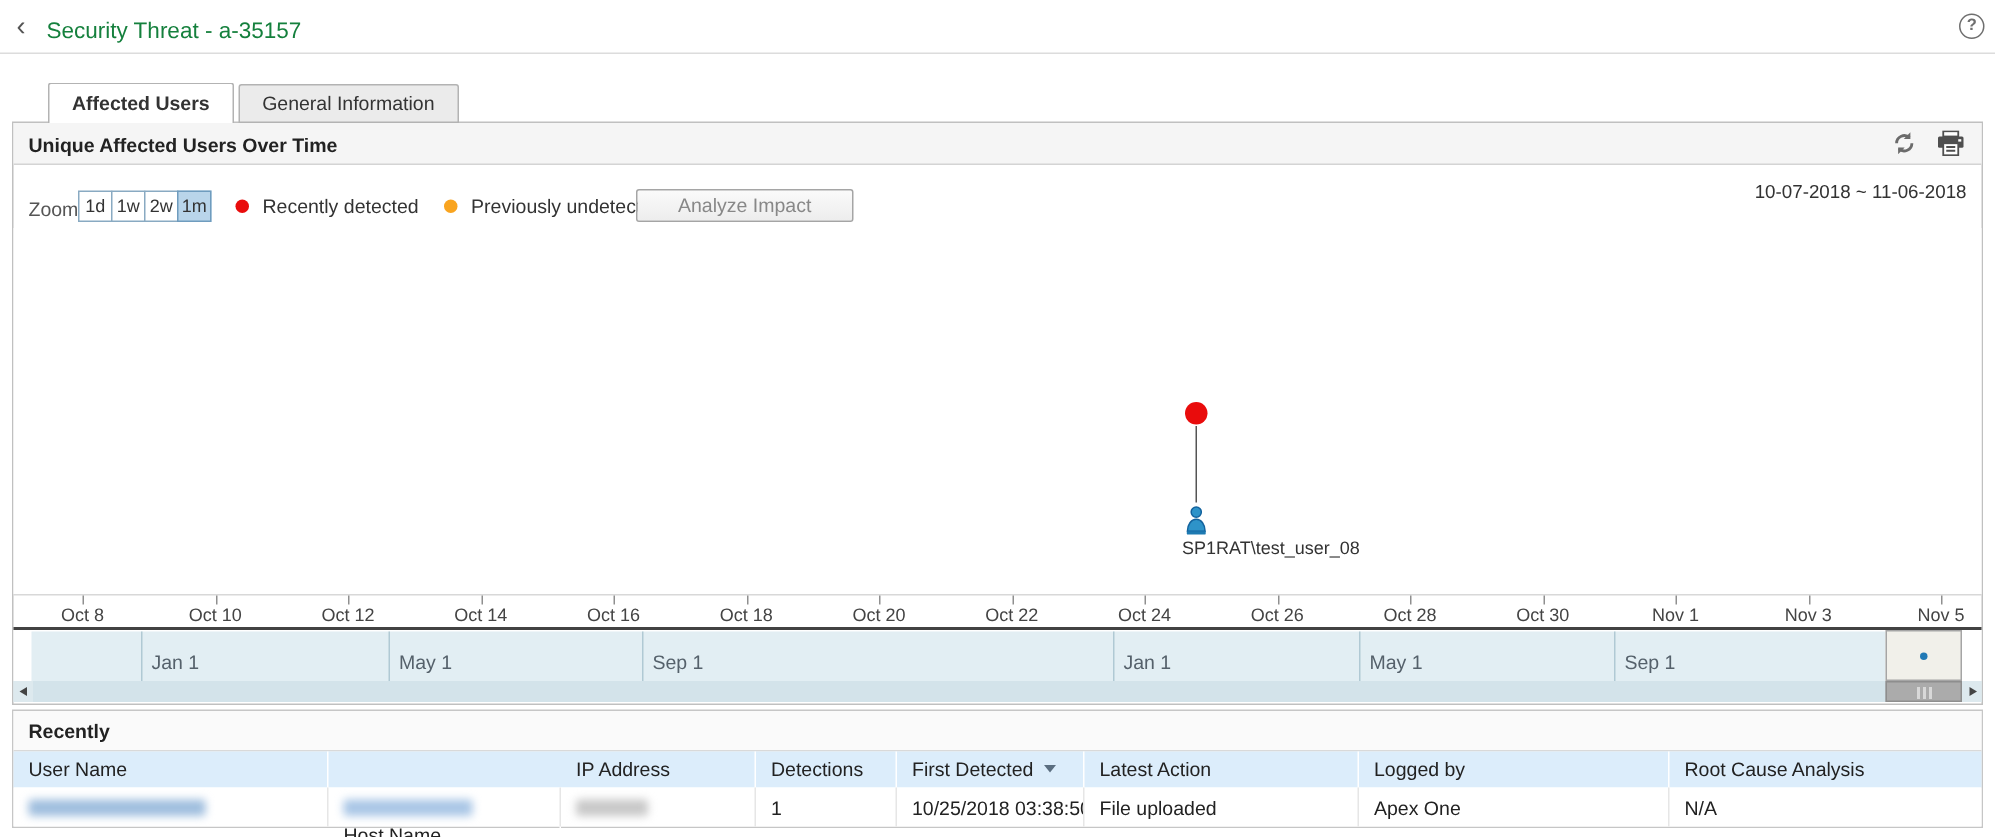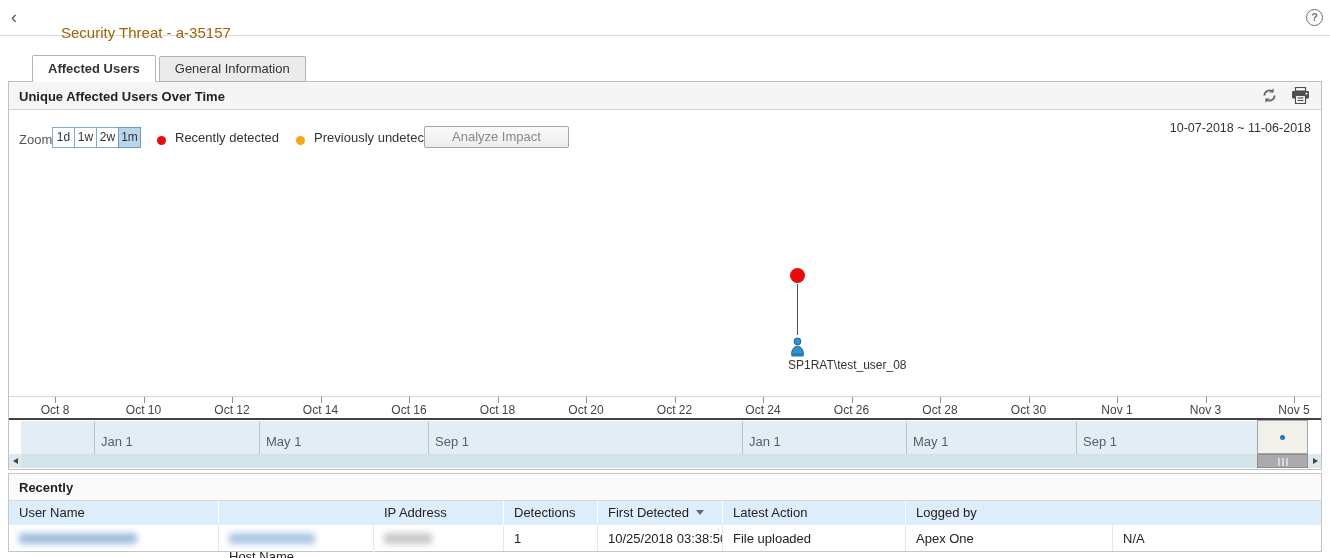--- a/index.html
+++ b/index.html
@@ -4,21 +4,21 @@
 <style>
   * { box-sizing: border-box; margin: 0; padding: 0; }
   html,body { width:1330px; height:558px; background:#fff; overflow:hidden;
     font-family:"Liberation Sans", sans-serif; font-size:13px; color:#333; }
   .abs { position:absolute; }
 
   
   .app-header { position:absolute; top:0; left:0; width:1330px; height:36px;
     border-bottom:1px solid #dcdcdc; background:#fff; }
   .back-ico { position:absolute; left:11px; top:6px; font-size:18px; color:#555; line-height:22px; cursor:pointer; }
-  .page-title { position:absolute; left:31px; top:24px; font-size:15px; color:#a16207;margin-left:30px; }
+  .page-title { position:absolute; left:31px; top:12px; font-size:15px; color:#15803d; }
   .help-ico { position:absolute; right:7px; top:9px; width:17px; height:17px; border:1.6px solid #6f6f6f;
     border-radius:50%; color:#6f6f6f; font-size:11px; font-weight:bold; text-align:center; line-height:14px; cursor:pointer; }
 
   
   .tabs { position:absolute; left:8px; top:55px; display:flex; align-items:flex-end; z-index:5;padding-left:24px; }
   .tab { height:26px; line-height:24px; padding:0 15px; border:1px solid #b3b3b3; border-radius:2px 2px 0 0;
     background:#ebebeb; margin-right:3px; color:#333; cursor:pointer; }
   .tab.active { height:27px; line-height:25px; font-weight:bold; background:#fff; border-bottom:none; }
 
   
@@ -31,21 +31,21 @@
   .ico-refresh { right:42px; }
   .ico-print { right:12px; }
 
   
   .zoom-lbl { position:absolute; left:10px; top:50px; color:#555; }
   .zoom-btns { position:absolute; left:44px; top:45px; display:flex; }
   .zbtn { width:23px; height:21px; line-height:19px; text-align:center; font-size:12px; color:#333;
     border:1px solid #89aac2; background:#fff; margin-left:-1px; cursor:pointer; }
   .zbtn.sel { background:#b9d5ea; border-color:#6f9cbe; z-index:2; }
   .legend { position:absolute; left:148px; top:45px; height:21px; display:flex; align-items:center; }
-  .legend-item { display:flex; align-items:flex-end; margin-right:17px; }
+  .legend-item { display:flex; align-items:center; margin-right:17px; }
   .ldot { width:9px; height:9px; border-radius:50%; margin-right:9px; display:inline-block; }
   .analyze-btn { position:absolute; left:415px; top:44px; height:22px; line-height:20px; padding:0 27px;
     border:1px solid #a5a5a5; border-radius:2px; background:linear-gradient(#fafafa,#ededed);
     color:#888; cursor:pointer; }
   .date-range { position:absolute; right:10px; top:39px; font-size:12.5px; color:#333; }
 
   
   .plot { position:absolute; left:0; top:70px; width:1312px; height:244px; background:#fff; }
   .pt-dot { position:absolute; width:15px; height:15px; border-radius:50%; }
   .pt-line { position:absolute; width:1px; background:#555; }
@@ -241,20 +241,21 @@
     <span class="t">Recently</span>
   </div>
   <div class="thead">
       <div class="th" style="width: 210px;"><span>User Name</span></div>
       <div class="th" style="width: 155px; margin-top: 44px;"><span>Host Name</span></div>
       <div class="th" style="width: 130px;"><span>IP Address</span></div>
       <div class="th" style="width: 94px;"><span>Detections</span></div>
       <div class="th" style="width: 125px;"><span>First Detected</span><span class="sortarrow"></span></div>
       <div class="th" style="width: 183px;"><span>Latest Action</span></div>
       <div class="th" style="width: 207px;"><span>Logged by</span></div>
+      <div class="th" style="width: 208px;"><span>Root Cause Analysis</span></div>
     </div>
   <div class="trow">
     <div class="td" style="width: 210px;">
         <span class="blurblock blur-user"></span>
       </div>
     <div class="td" style="width: 155px;">
         <span class="blurblock blur-host"></span>
       </div>
     <div class="td" style="width: 130px;">
         <span class="blurblock blur-ip"></span>

